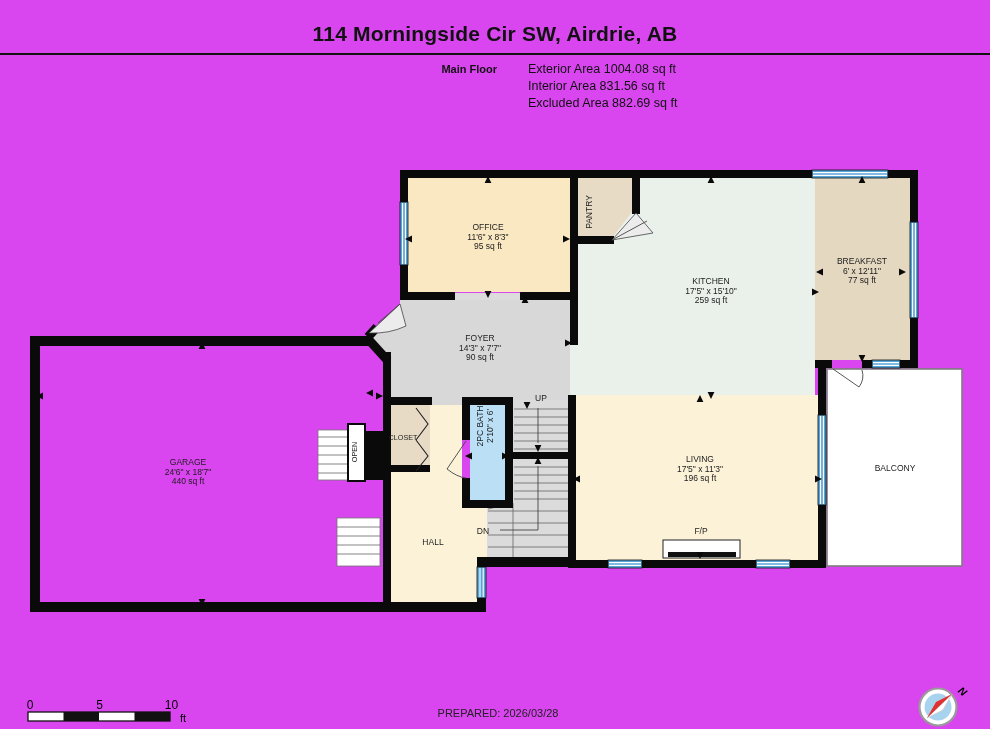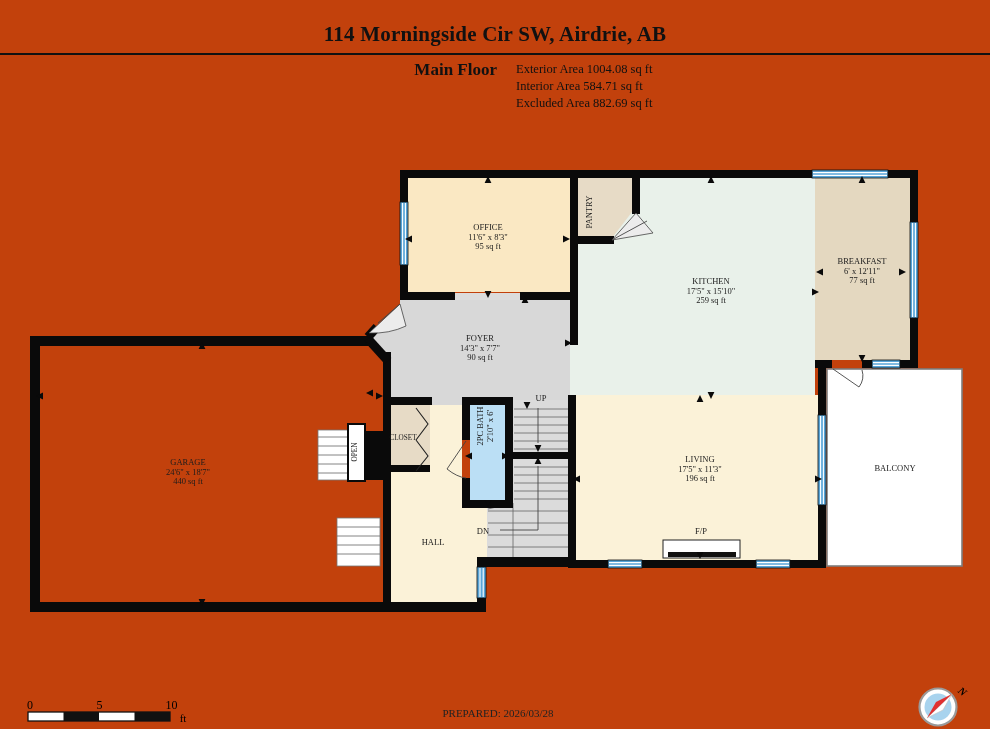--- a/index.html
+++ b/index.html
@@ -1,23 +1,23 @@
 <!DOCTYPE html>
 <html><head>
 <meta charset="utf-8">
 <style>
   html,body{margin:0;padding:0;background:#fff;}
-  #page{position:relative;width:990px;height:729px;background:#c2410c;overflow:hidden;
-        font-family:Liberation Serif, serif;color:#111;}
+  #page{position:relative;width:990px;height:729px;background:#d946ef;overflow:hidden;
+        font-family:Liberation Sans, sans-serif;color:#111;}
   #title{position:absolute;top:22px;left:0;width:990px;text-align:center;
          font-size:21px;font-weight:bold;letter-spacing:0.2px;}
   #title-rule{position:absolute;top:53px;left:0;width:990px;height:2px;background:#111;}
   #floor-label{position:absolute;top:61px;left:0;width:497px;text-align:right;
-               font-size:17px;font-weight:bold;line-height:17px;}
-  #stats{position:absolute;top:61px;left:516px;font-size:12.5px;line-height:17px;}
+               font-size:11px;font-weight:bold;line-height:17px;}
+  #stats{position:absolute;top:61px;left:528px;font-size:12.5px;line-height:17px;}
   svg{position:absolute;top:0;left:0;}
   .wall{fill:#0a0a0a;}
   .rl{font-size:8.5px;fill:#1c1c1c;}
   .rs{font-size:7.2px;fill:#1c1c1c;}
   .tread{stroke:#666;stroke-width:0.8;fill:none;}
   .fan{fill:#ececec;stroke:#444;stroke-width:0.8;}
   .thin{stroke:#444;stroke-width:0.9;fill:none;}
   .wline{stroke:#fff;stroke-width:1.1;}
   .arrw{fill:#0a0a0a;}
   text{text-anchor:middle;}
@@ -25,21 +25,21 @@
 </head>
 <body>
 
 <div id="page">
 
   <div id="title">114 Morningside Cir SW, Airdrie, AB</div>
   <div id="title-rule"></div>
   <div id="floor-label">Main Floor</div>
   <div id="stats">
     <div>Exterior Area 1004.08 sq ft</div>
-    <div>Interior Area 584.71 sq ft</div>
+    <div>Interior Area 831.56 sq ft</div>
     <div>Excluded Area 882.69 sq ft</div>
   </div>
 
   <svg width="990" height="729" viewBox="0 0 990 729">
     <defs>
       <path id="arw" d="M0,-3.4 L7,0 L0,3.4 Z"></path>
     </defs>
 
     <g>
       <rect x="408" y="178" width="162" height="114" fill="#FAE8C3"></rect>

